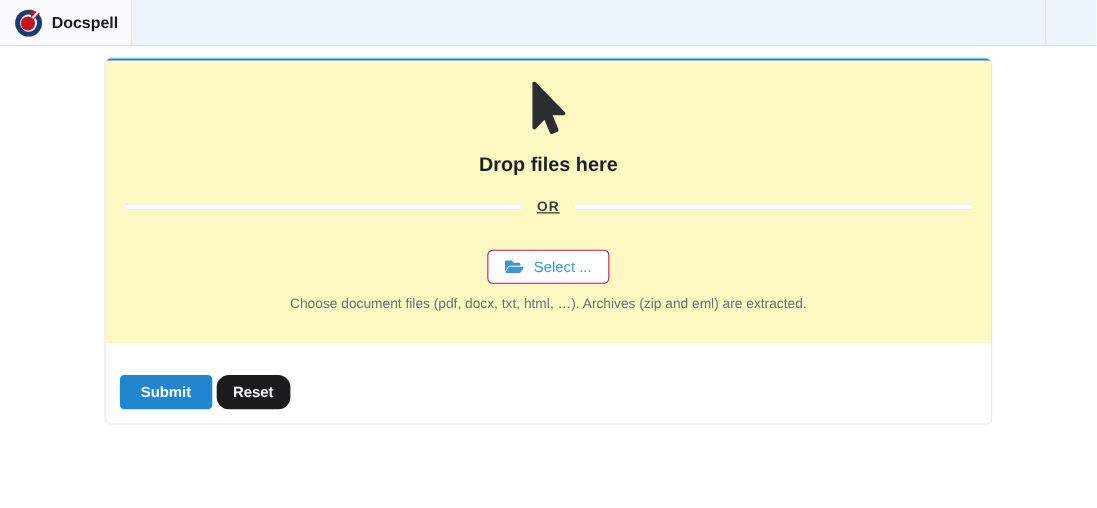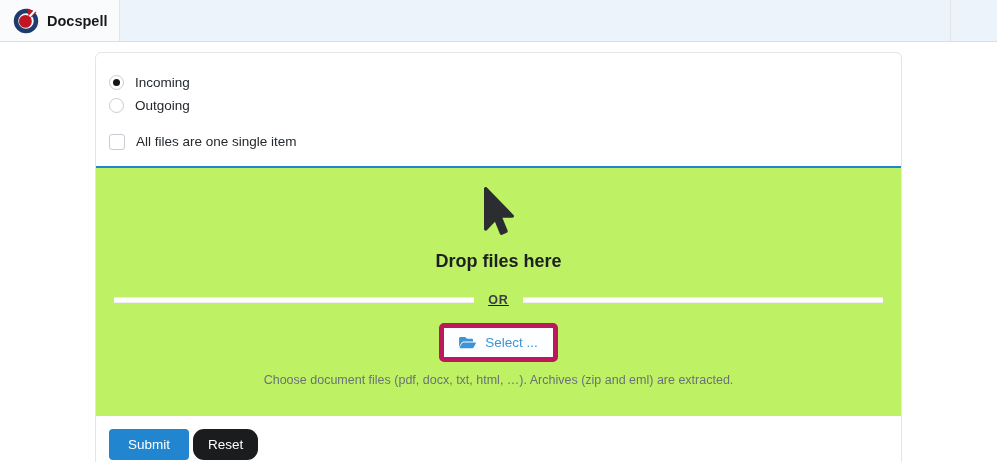--- a/index.html
+++ b/index.html
@@ -73,21 +73,21 @@
     width: 16px; height: 16px; flex: none;
     border-radius: 3px;
     border: 1px solid #c8ccd0;
     background: #fff;
   }
   .checkbox-row { margin-top: 13px; }
 
   
   .dropzone {
     border-top: 2px solid #2185d0;
-    background: #bef264;
+    background: #fef9c3;
     text-align: center;
     padding: 17px 10px 29px;
   }
   .pointer-icon { display: inline-block; margin-top: 2px; }
   .drop-title {
     margin-top: 12px;
     font-size: 18px; font-weight: 700; color: #1d1f21;
   }
   .or-divider {
     display: flex; align-items: center;
@@ -100,23 +100,24 @@
     background: #ffffff;
     border-top: 1px solid #e7e9eb;
     border-bottom: 1px solid #edeff1;
   }
   .or-text {
     padding: 0 14px;
     font-size: 12.5px; font-weight: 700; letter-spacing: 1px;
     color: #3a3e43;
   }
   .select-btn {
+    margin-top: 16px;
     display: inline-flex; align-items: center; gap: 9px;
     padding: 7px 15px;
-    border: 5px solid #be185d;
+    border: 1px solid #be185d;
     border-radius: 5px;
     background: #fdfeff;
     color: #3d95d6;
     font-size: 13.5px;
     font-family: inherit;
     cursor: pointer;
   }
   .hint {
     margin-top: 11px;
     font-size: 12.5px;
@@ -124,24 +125,25 @@
   }
 
   
   .card-footer {
     padding: 13px;
     display: flex; gap: 4px;
     background: #fff;
   }
   .btn {
     border: none; border-radius: 4px;
-    color: #fff; font-weight: 400; font-size: 13.5px;
+    color: #fff; font-weight: 700; font-size: 13.5px;
     font-family: inherit;
     padding: 8px 19px;
     cursor: pointer;
+    margin-top: 16px;
   }
   .btn-submit { background: #2185d0; }
   .btn-reset  { background: #1b1c1d; padding: 8px 15px; border-radius: 11px; }
 </style>
 </head>
 <body>
 
 <nav class="navbar">
   <div class="brand">
     <span style="display:inline-flex;">
@@ -158,34 +160,20 @@
   <div class="menu-btn">
     <span class="bars">
       <span class="bar"></span><span class="bar"></span><span class="bar"></span>
     </span>
   </div>
 </nav>
 
 <main>
   <section class="card">
 
-    <div class="options">
-      <div class="opt-row">
-        <span class="radio checked"></span>
-        <span>Incoming</span>
-      </div>
-      <div class="opt-row">
-        <span class="radio"></span>
-        <span>Outgoing</span>
-      </div>
-      <div class="opt-row checkbox-row">
-        <span class="checkbox"></span>
-        <span>All files are one single item</span>
-      </div>
-    </div>
 
     <div class="dropzone">
       <span class="pointer-icon">
         <svg width="32" height="48" viewBox="0 0 320 512">
           <path fill="#2b2d30" d="M302.189 329.126H196.105l55.831 135.993c3.889 9.428-.555 19.999-9.444 23.999l-49.165 21.427c-9.165 4-19.443-.571-23.332-9.714l-53.053-129.136-86.664 89.138C18.729 472.71 0 463.554 0 447.977V18.299C0 1.899 19.921-6.096 30.277 5.443l284.412 292.542c11.472 11.179 3.007 31.141-12.5 31.141z"></path>
         </svg>
       </span>
       <div class="drop-title">Drop files here</div>
       <div class="or-divider">
         <span class="or-text">OR</span>

